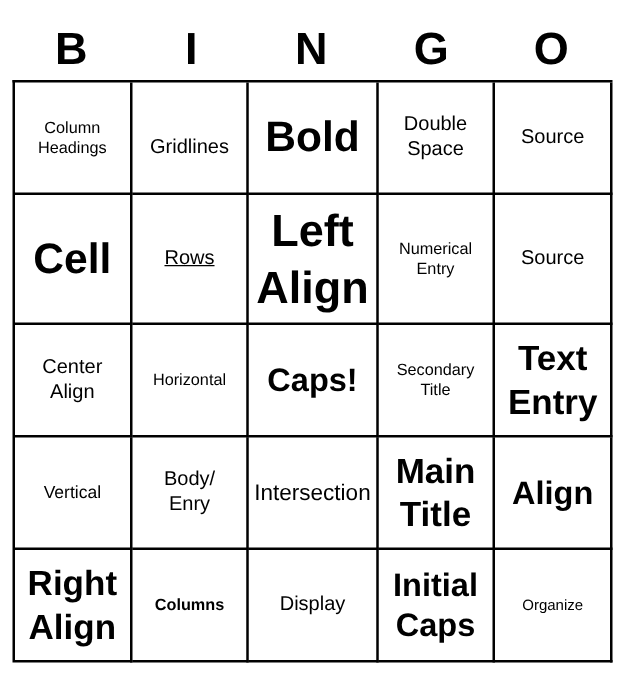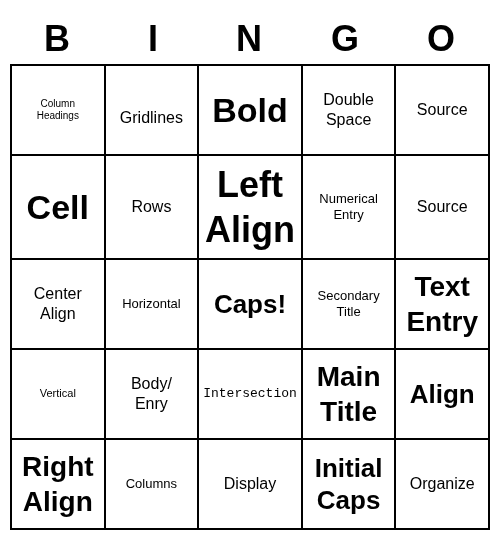--- a/index.html
+++ b/index.html
@@ -54,39 +54,39 @@
 <div class="bingo-card">
   <div class="bingo-header">
   <div class="bingo-header-cell">B</div>
       <div class="bingo-header-cell">I</div>
       <div class="bingo-header-cell">N</div>
       <div class="bingo-header-cell">G</div>
       <div class="bingo-header-cell">O</div>
     </div>
   <div class="bingo-grid">
   <div class="bingo-cell">
-        <span class="cell-text" style="font-size: 10px; line-height: 1.25;">Column<br>Headings</span>
+        <span class="cell-text" style="font-size: 13px; line-height: 1.25;">Column<br>Headings</span>
       </div>
       <div class="bingo-cell">
         <span class="cell-text" style="font-size: 16px; line-height: 1.25; margin-top: 16px;">Gridlines</span>
       </div>
       <div class="bingo-cell">
         <span class="cell-text" style="font-size: 34px; font-weight: bold; line-height: 1.25;">Bold</span>
       </div>
       <div class="bingo-cell">
         <span class="cell-text" style="font-size: 16px; line-height: 1.25;">Double<br>Space</span>
       </div>
       <div class="bingo-cell">
         <span class="cell-text" style="font-size: 16px; line-height: 1.25;">Source</span>
       </div>
       <div class="bingo-cell">
         <span class="cell-text" style="font-size: 34px; font-weight: bold; line-height: 1.25;">Cell</span>
       </div>
       <div class="bingo-cell">
-        <span class="cell-text" style="font-size: 16px; line-height: 1.25;">Rows</span>
+        <span class="cell-text" style="font-size: 16px; line-height: 1.25; text-decoration: underline;">Rows</span>
       </div>
       <div class="bingo-cell">
         <span class="cell-text" style="font-size: 36px; font-weight: bold; line-height: 1.25;">Left<br>Align</span>
       </div>
       <div class="bingo-cell">
         <span class="cell-text" style="font-size: 13px; line-height: 1.25;">Numerical<br>Entry</span>
       </div>
       <div class="bingo-cell">
         <span class="cell-text" style="font-size: 16px; line-height: 1.25;">Source</span>
       </div>
@@ -99,43 +99,43 @@
       <div class="bingo-cell">
         <span class="cell-text" style="font-size: 26px; font-weight: bold; line-height: 1.25;">Caps!</span>
       </div>
       <div class="bingo-cell">
         <span class="cell-text" style="font-size: 13px; line-height: 1.25;">Secondary<br>Title</span>
       </div>
       <div class="bingo-cell">
         <span class="cell-text" style="font-size: 28px; font-weight: bold; line-height: 1.25;">Text<br>Entry</span>
       </div>
       <div class="bingo-cell">
-        <span class="cell-text" style="font-size: 11px; line-height: 1.25;">Vertical</span>
+        <span class="cell-text" style="font-size: 14px; line-height: 1.25;">Vertical</span>
       </div>
       <div class="bingo-cell">
         <span class="cell-text" style="font-size: 16px; line-height: 1.25;">Body/<br>Enry</span>
       </div>
       <div class="bingo-cell">
-        <span class="cell-text" style="font-size: 13px; line-height: 1.25; font-family: Liberation Mono, monospace;">Intersection</span>
+        <span class="cell-text" style="font-size: 18px; line-height: 1.25;">Intersection</span>
       </div>
       <div class="bingo-cell">
         <span class="cell-text" style="font-size: 28px; font-weight: bold; line-height: 1.25;">Main<br>Title</span>
       </div>
       <div class="bingo-cell">
         <span class="cell-text" style="font-size: 26px; font-weight: bold; line-height: 1.25;">Align</span>
       </div>
       <div class="bingo-cell">
         <span class="cell-text" style="font-size: 28px; font-weight: bold; line-height: 1.25;">Right<br>Align</span>
       </div>
       <div class="bingo-cell">
-        <span class="cell-text" style="font-size: 13px; line-height: 1.25;">Columns</span>
+        <span class="cell-text" style="font-size: 13px; line-height: 1.25; font-weight: bold;">Columns</span>
       </div>
       <div class="bingo-cell">
         <span class="cell-text" style="font-size: 16px; line-height: 1.25; text-align: right;">Display</span>
       </div>
       <div class="bingo-cell">
         <span class="cell-text" style="font-size: 26px; font-weight: bold; line-height: 1.25;">Initial<br>Caps</span>
       </div>
       <div class="bingo-cell">
-        <span class="cell-text" style="font-size: 16px; line-height: 1.25;">Organize</span>
+        <span class="cell-text" style="font-size: 12px; line-height: 1.25;">Organize</span>
       </div>
     </div>
 </div>
 
 </body></html>

